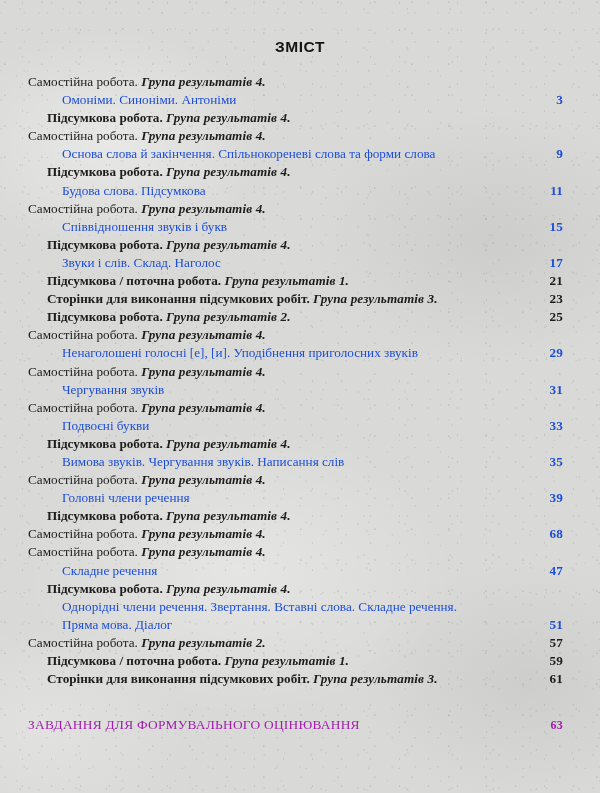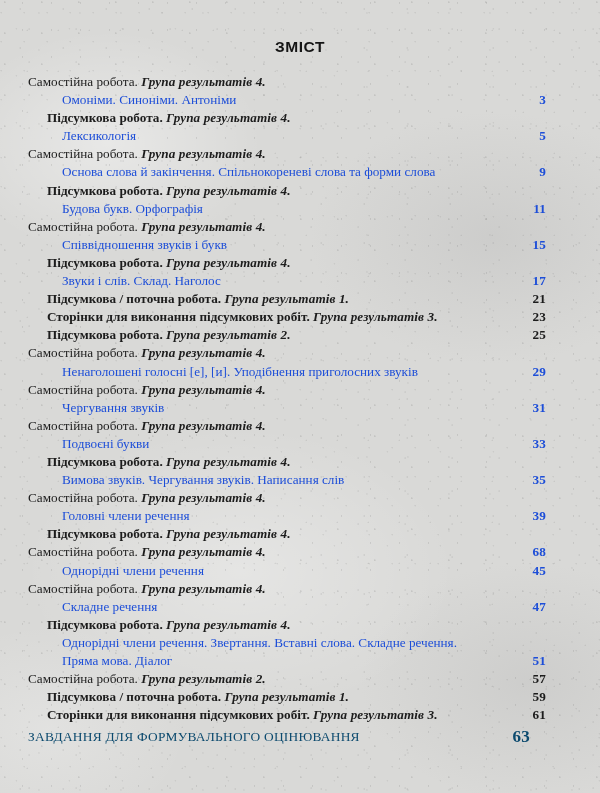--- a/index.html
+++ b/index.html
@@ -63,21 +63,21 @@
     font-size: 15.5px;
     letter-spacing: 0.6px;
     text-align: center;
     padding-top: 38px;
     color: #151515;
   }
 
   
   .toc-list {
     margin: 0;
-    padding: 17px 54px 0 28px;
+    padding: 17px 37px 0 28px;
   }
 
   .toc-entry {
     margin: 0;
   }
 
   
   .entry-head {
     position: relative;
     font-size: 13.2px;
@@ -115,60 +115,59 @@
     top: 0;
     font-weight: bold;
     font-style: normal;
     font-size: 13.2px;
     letter-spacing: 0.2px;
   }
 
   
   .entry-final {
     position: relative;
-    margin-top: 4px;
+    margin-top: 28px;
     font-size: 13.4px;
     line-height: 18.1px;
     letter-spacing: 0.25px;
-    color: #0c4a6e;
+    color: #a21caf;
   }
   .entry-final .page {
     position: absolute;
-    right: 16px;
+    right: 0;
     top: 0;
     font-weight: bold;
-    font-size: 17px;
+    font-size: 12px;
   }
 </style>
 </head>
 <body>
 
 <div id="paper-mottle"></div>
 <div id="paper-grain"></div>
 
 <div id="page">
 
   <div class="toc-title">ЗМІСТ</div>
 
   <div class="toc-list" id="toc-list">
       <div class="toc-entry">
         <div class="entry-head"><span class="work">Самостійна робота.</span> <span class="group">Група результатів 4.</span></div>
         <div class="entry-sub"><span>Омоніми. Синоніми. Антоніми</span><span class="page">3</span></div>
       </div>
       <div class="toc-entry">
         <div class="entry-head bold"><span class="work">Підсумкова робота.</span> <span class="group">Група результатів 4.</span></div>
-        <div class="entry-sub"><span>Лексикологія</span><span class="page">5</span></div>
       </div>
       <div class="toc-entry">
         <div class="entry-head"><span class="work">Самостійна робота.</span> <span class="group">Група результатів 4.</span></div>
         <div class="entry-sub"><span>Основа слова й закінчення. Спільнокореневі слова та форми слова</span><span class="page">9</span></div>
       </div>
       <div class="toc-entry">
         <div class="entry-head bold"><span class="work">Підсумкова робота.</span> <span class="group">Група результатів 4.</span></div>
-        <div class="entry-sub"><span>Будова букв. Орфографія</span><span class="page">11</span></div>
+        <div class="entry-sub"><span>Будова слова. Підсумкова</span><span class="page">11</span></div>
       </div>
       <div class="toc-entry">
         <div class="entry-head"><span class="work">Самостійна робота.</span> <span class="group">Група результатів 4.</span></div>
         <div class="entry-sub"><span>Співвідношення звуків і букв</span><span class="page">15</span></div>
       </div>
       <div class="toc-entry">
         <div class="entry-head bold"><span class="work">Підсумкова робота.</span> <span class="group">Група результатів 4.</span></div>
         <div class="entry-sub"><span>Звуки і слів. Склад. Наголос</span><span class="page">17</span></div>
       </div>
       <div class="toc-entry">
@@ -199,21 +198,20 @@
       <div class="toc-entry">
         <div class="entry-head"><span class="work">Самостійна робота.</span> <span class="group">Група результатів 4.</span></div>
         <div class="entry-sub"><span>Головні члени речення</span><span class="page">39</span></div>
       </div>
       <div class="toc-entry">
         <div class="entry-head bold"><span class="work">Підсумкова робота.</span> <span class="group">Група результатів 4.</span></div>
         <div class="entry-sub"><span class="page">68</span></div>
       </div>
       <div class="toc-entry">
         <div class="entry-head"><span class="work">Самостійна робота.</span> <span class="group">Група результатів 4.</span></div>
-        <div class="entry-sub"><span>Однорідні члени речення</span><span class="page">45</span></div>
       </div>
       <div class="toc-entry">
         <div class="entry-head"><span class="work">Самостійна робота.</span> <span class="group">Група результатів 4.</span></div>
         <div class="entry-sub"><span>Складне речення</span><span class="page">47</span></div>
       </div>
       <div class="toc-entry">
         <div class="entry-head bold"><span class="work">Підсумкова робота.</span> <span class="group">Група результатів 4.</span></div>
         <div class="entry-sub"><span>Однорідні члени речення. Звертання. Вставні слова. Складне речення.</span></div>
         <div class="entry-sub"><span>Пряма мова. Діалог</span><span class="page">51</span></div>
       </div>

